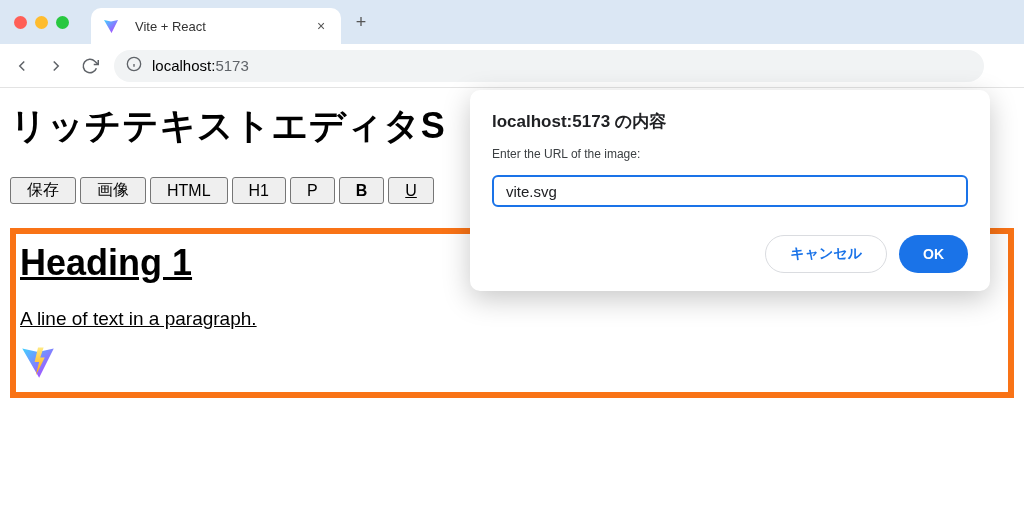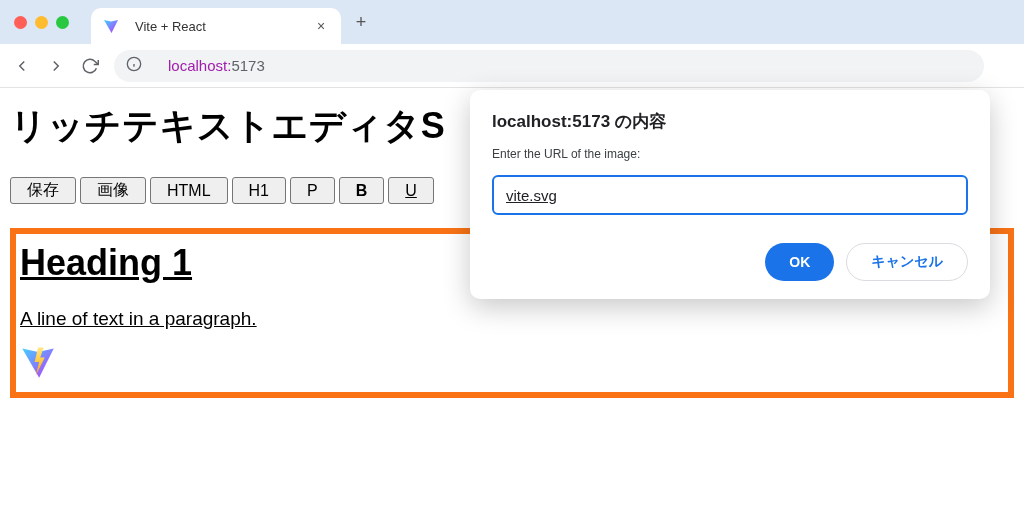--- a/index.html
+++ b/index.html
@@ -73,21 +73,21 @@
       background:#f1f3f4;
       border-radius: 16px;
       display:flex;
       align-items:center;
       padding: 0 12px;
       gap:10px;
       font-size:15px;
       color:#5f6368;
       max-width: 870px;
     }
-    .addr-host { color:#a21caf;margin-left:16px; }
+    .addr-host { color:#000000; }
     
     .page {
       padding: 14px 10px;
       position: relative;
     }
     .page-title {
       font-size: 36px;
       font-weight: 800;
       letter-spacing: 0.5px;
       margin-bottom: 26px;
@@ -139,28 +139,27 @@
       color:#202124;
       margin-bottom: 14px;
     }
     .dialog-message {
       font-size: 12px;
       color:#3c4043;
       margin-bottom: 14px;
     }
     .dialog-input {
       width: 100%;
-      height: 40px;
+      height: 32px;
       border: 2px solid #1a73e8;
       border-radius: 6px;
       padding: 0 12px;
       font-size: 15px;
       outline: none;
       color:#202124;
-      text-decoration:underline;
     }
     .dialog-actions {
       display:flex;
       justify-content: flex-end;
       gap: 12px;
       margin-top: 28px;
     }
     .dlg-btn {
       height: 38px;
       border-radius: 20px;
@@ -272,16 +271,16 @@
       </svg>
     </div>
   </div>
 </div>
 
 <div class="dialog">
   <div class="dialog-title">localhost:5173 の内容</div>
   <div class="dialog-message">Enter the URL of the image:</div>
   <input class="dialog-input" type="text" value="vite.svg" style="">
   <div class="dialog-actions">
+    <button class="dlg-btn dlg-cancel">キャンセル</button>
     <button class="dlg-btn dlg-ok">OK</button>
-    <button class="dlg-btn dlg-cancel">キャンセル</button>
   </div>
 </div>
 
 </body></html>

